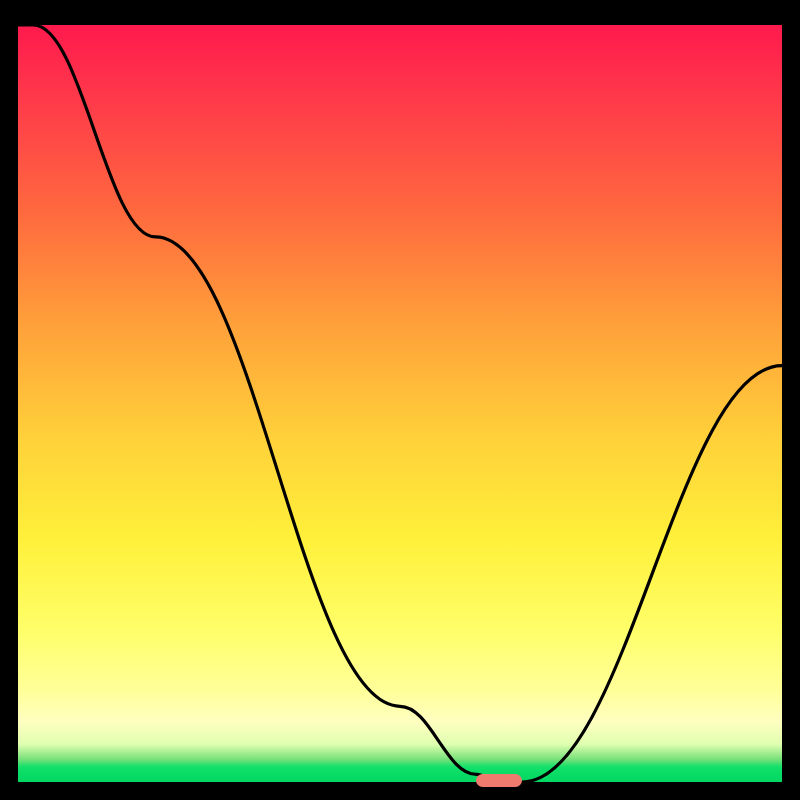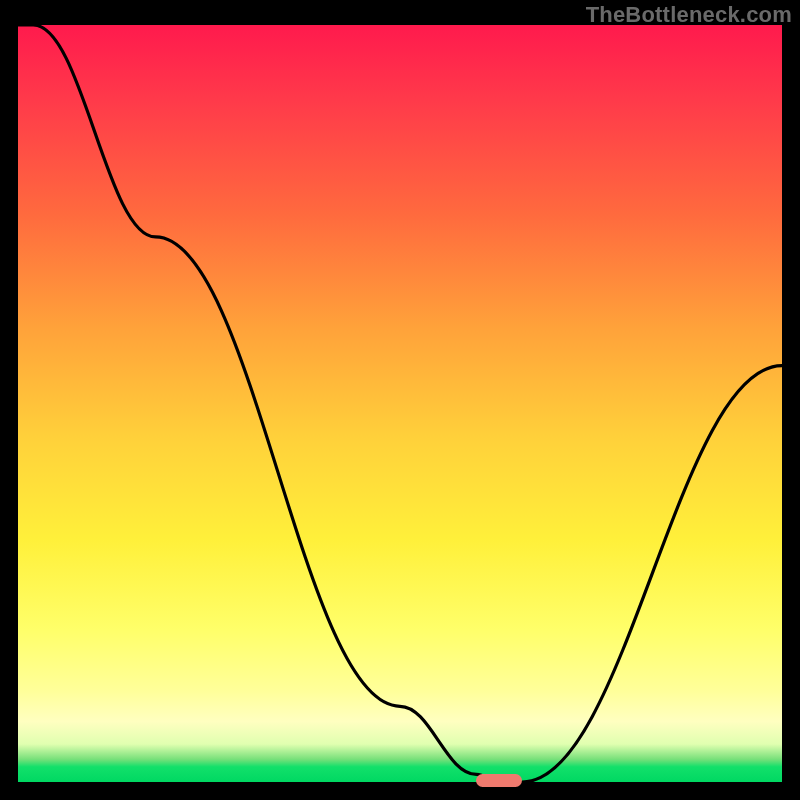--- a/index.html
+++ b/index.html
@@ -70,21 +70,20 @@
     color: #6a6a6a;
     letter-spacing: 0.2px;
     user-select: none;
   }
 </style>
 </head>
 <body>
 
 <div class="frame">
 
-  <div class="watermark">TheBottleneck.com</div>
 
   <div class="plot">
 
     <svg class="curve" viewBox="0 0 764 757" preserveAspectRatio="none">
       <path d="M 0 0 C 6.112000000000001 0, 9.168000000000001 0, 15.280000000000001 0 C 64.17599999999999 0, 88.62399999999998 211.96000000000004, 137.51999999999998 211.96000000000004 C 235.312 211.96000000000004, 284.20799999999997 681.3, 382 681.3 C 412.56 681.3, 427.84 749.43, 458.4 749.43 C 467.568 749.43, 472.152 757, 481.32 757 C 490.488 757, 495.072 757, 504.24 757 C 608.144 757, 660.096 340.65, 764 340.65"></path>
     </svg>
 
     <div class="marker" style="left: 458.4px; width: 45.84px; top: 749px;"></div>
   </div>
 </div>

